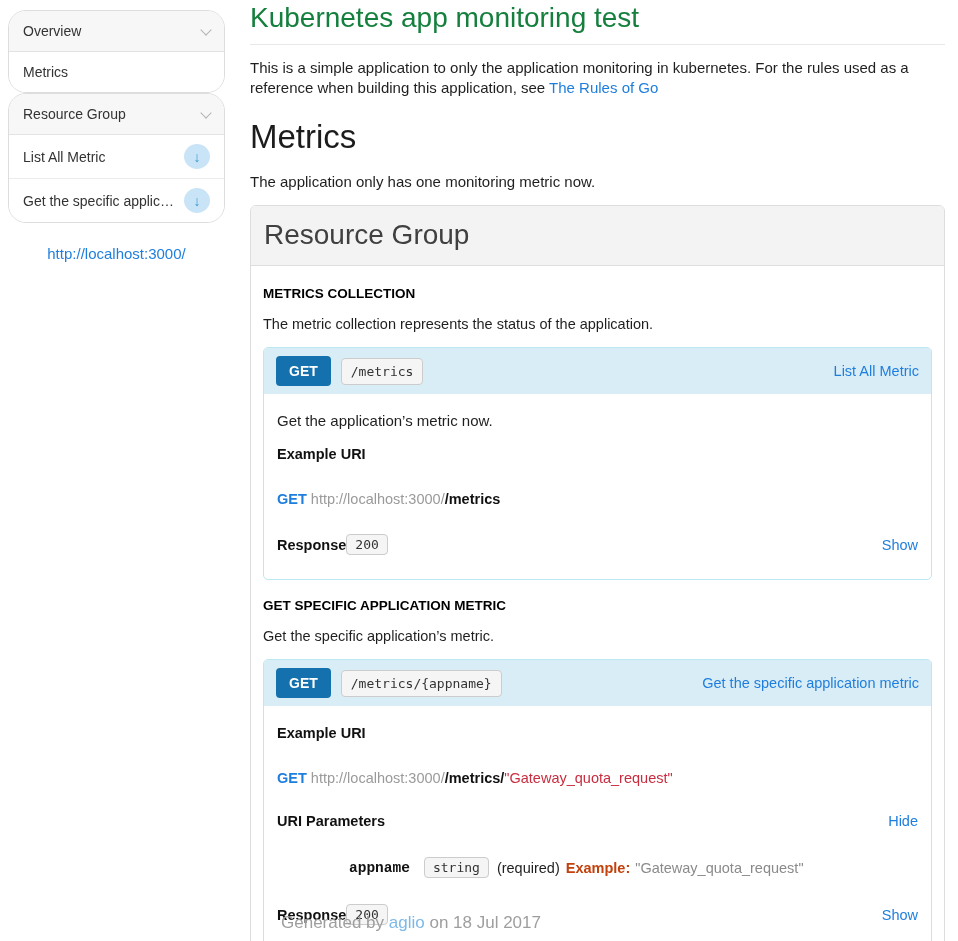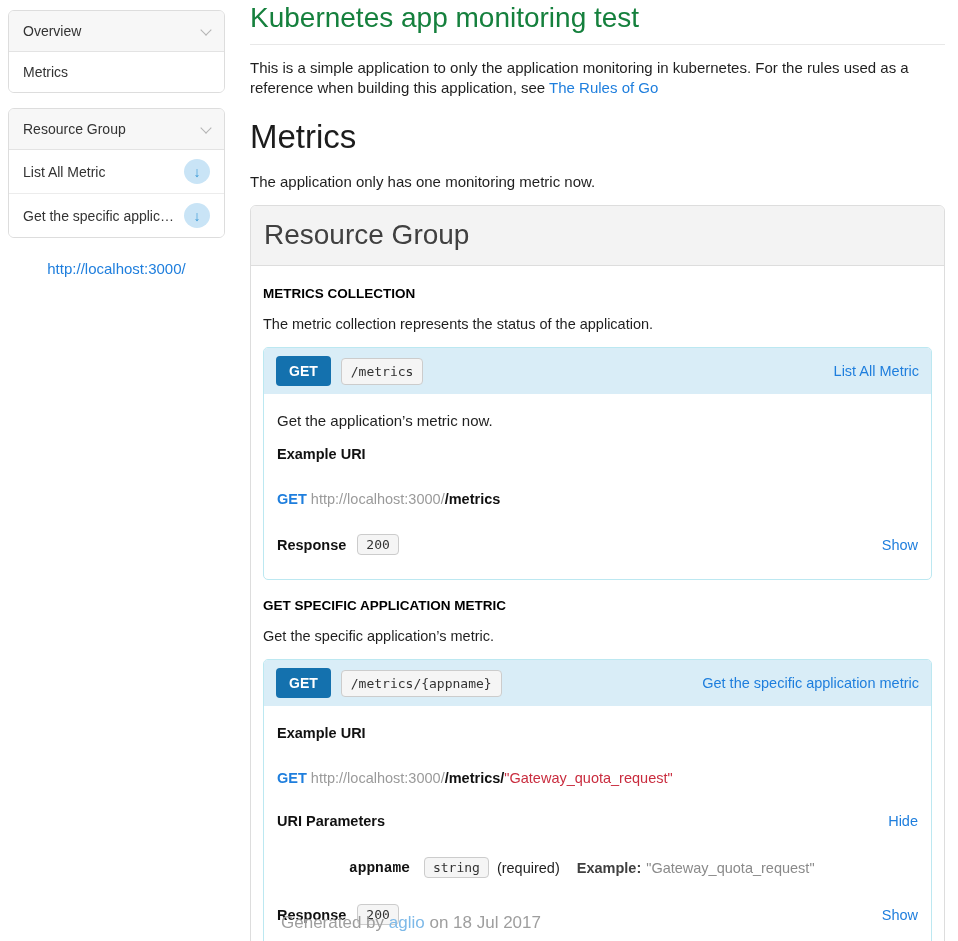--- a/index.html
+++ b/index.html
@@ -7,22 +7,22 @@
   body {
     width: 958px; height: 941px; position: relative; overflow: hidden;
     background: #ffffff; color: #222;
     font-family: "Liberation Sans", sans-serif; font-size: 14px;
   }
   a { text-decoration: none; cursor: pointer; }
 
   
   .sidebar { position: absolute; left: 8px; top: 10px; width: 217px; }
   .nav-panel {
-    border: 1px solid #ddd; border-radius: 6px; background: #fff;
-    margin-bottom: 15px; overflow: hidden;
+    border: 1px solid #ddd; border-radius: 18px; background: #fff;
+    overflow: hidden;
   }
   .nav-header {
     background: #f7f7f7; padding: 12px 14px; font-size: 14px; color: #333;
     display: flex; justify-content: space-between; align-items: center;
     border-bottom: 1px solid #e3e3e3; cursor: pointer;
   }
   .chevron {
     width: 8px; height: 8px; flex: none;
     border-right: 1.5px solid #b4b4b4; border-bottom: 1.5px solid #b4b4b4;
     transform: rotate(45deg); margin-top: -3px;
@@ -89,26 +89,26 @@
   .example-path { color: #111; font-weight: bold; }
   .example-param { color: #c92c3e; font-weight: normal; }
 
   .section-row { display: flex; align-items: center; margin-top: 27px; }
   .section-row-tight { margin-top: 26px; }
   .bold-label { font-size: 14.5px; font-weight: bold; color: #111; }
   .toggle-link { margin-left: auto; color: #1e7edd; font-size: 14.5px; }
   .code-chip {
     font-family: "DejaVu Sans Mono", monospace; font-size: 13px; color: #333;
     background: #f5f5f5; border: 1px solid #ccc; border-radius: 4px;
-    padding: 2px 8px; margin-left: 11px;
+    padding: 2px 8px; 
   }
   .param-row { margin: 28px 0 0 72px; font-size: 14.5px; display: flex; align-items: center; flex-wrap: wrap; }
   .param-name { font-weight: bold; color: #111; margin-right: 14px; font-family: Liberation Mono, monospace; }
   .param-required { margin-left: 8px; color: #1f1f1f; }
-  .param-example-label { margin-left: 17px; color: #404040; font-weight: bold; }
+  .param-example-label { margin-left: 6px; color: #c2410c; font-weight: bold; }
   .param-example-value { margin-left: 5px; color: #8a8a8a; }
 
   
   .footer {
     position: absolute; left: 0; top: 913px; width: 822px;
     text-align: center; color: #9e9e9e; font-size: 17px;
   }
   .footer-link { color: #7db9e8; }
 </style>
 </head>

